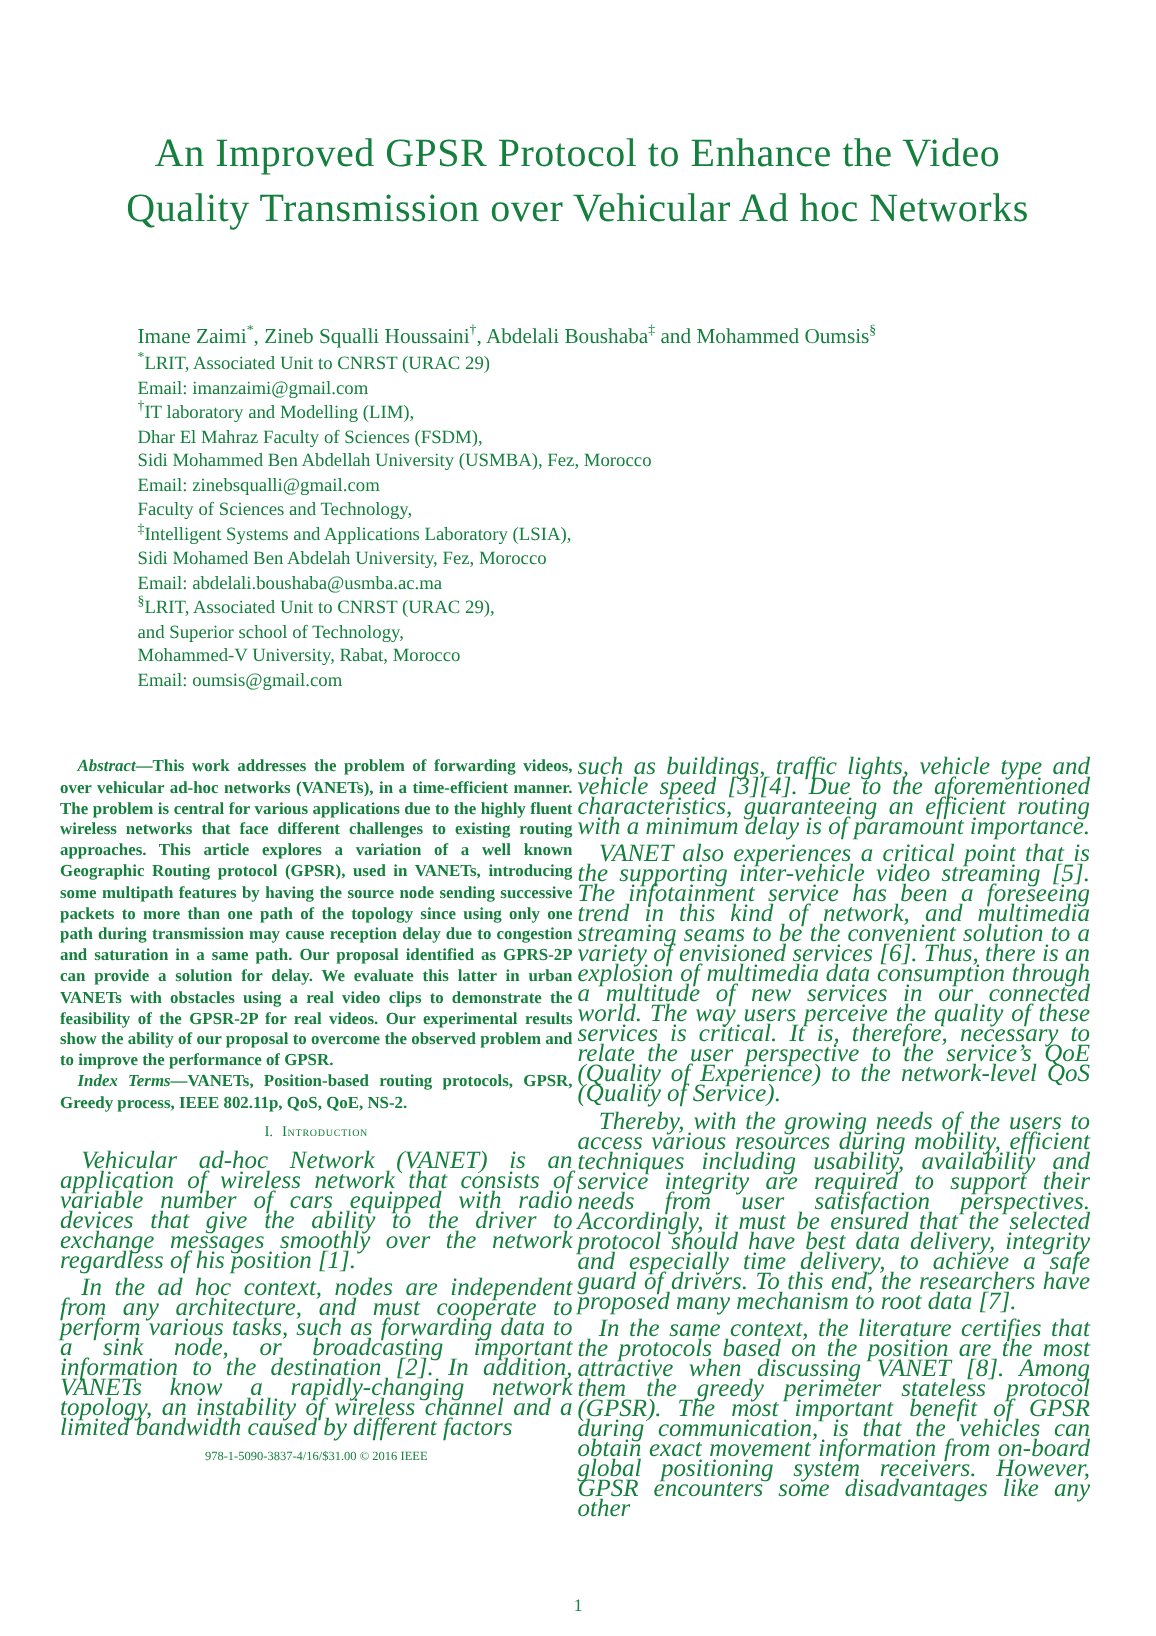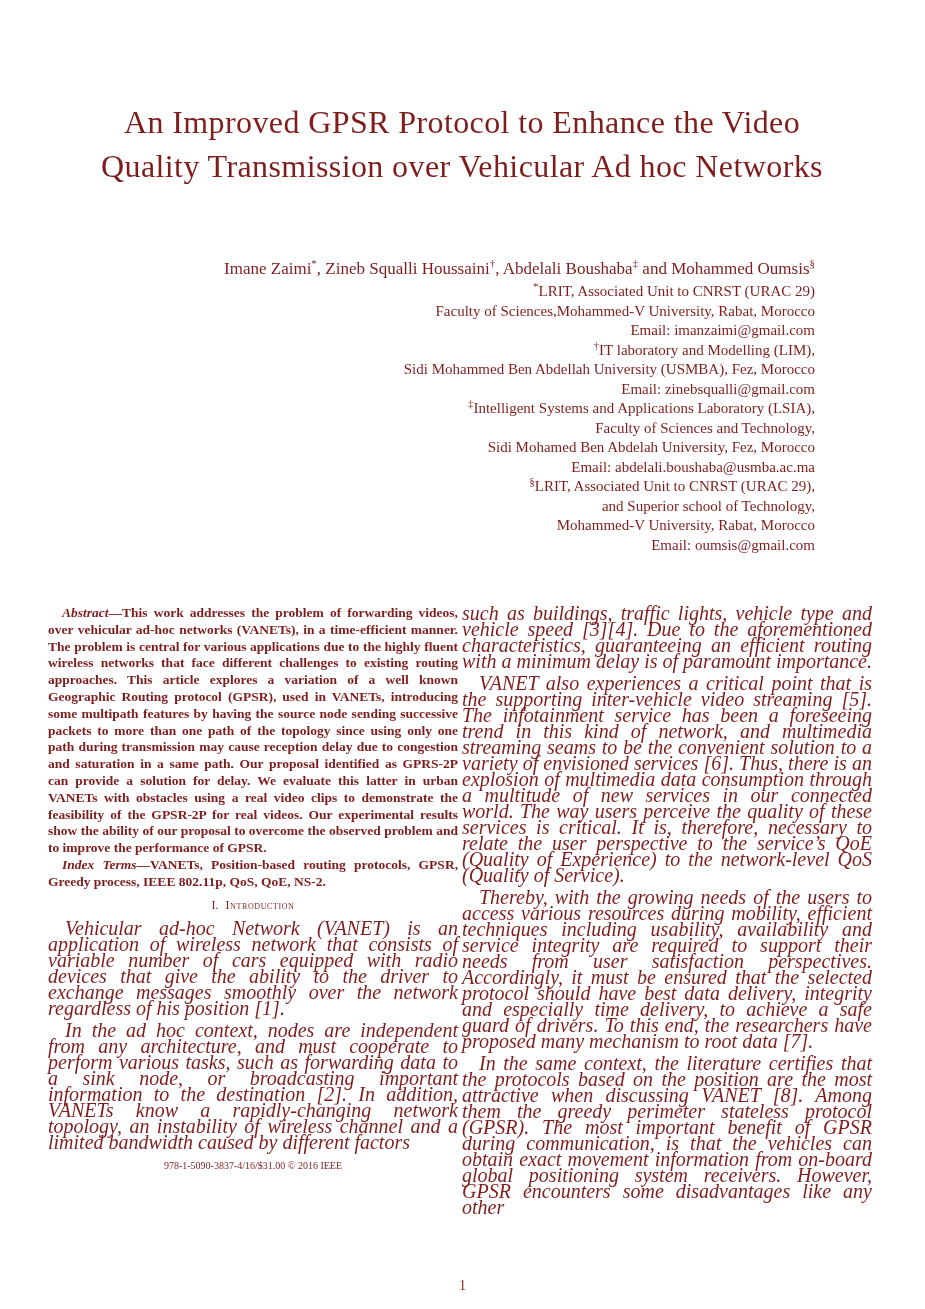--- a/index.html
+++ b/index.html
@@ -1,42 +1,42 @@
 <!DOCTYPE html>
 <html><head>
 <meta charset="utf-8">
 <style>
   html, body { margin: 0; padding: 0; background: #ffffff; }
   .page {
     position: relative;
     width: 925px;
     height: 1309px;
     background: #ffffff;
-    color: #7f1d1d;
+    color: #15803d;
     font-family: "Liberation Serif", "DejaVu Serif", serif;
     overflow: hidden;
   }
   .title {
     position: absolute;
     top: 100px;
     left: 72px;
     width: 780px;
     margin: 0;
     text-align: center;
     font-size: 32px;
     font-weight: normal;
     line-height: 44px;
     letter-spacing: 0.4px;
   }
   .authors-block {
     position: absolute;
     top: 258px;
     left: 110px;
     width: 705px;
-    text-align: right;
+    text-align: left;
   }
   .author-line {
     font-size: 17px;
     line-height: 21px;
     margin-bottom: 3px;
   }
   .aff-line {
     font-size: 15px;
     line-height: 19.5px;
   }
@@ -97,29 +97,29 @@
 <body>
 
 <div class="page">
 
   <h1 class="title">An Improved GPSR Protocol to Enhance the Video Quality Transmission over Vehicular Ad hoc Networks</h1>
 
   <div class="authors-block">
     <div class="author-line"><span>Imane Zaimi</span><sup>*</sup><span>, </span><span>Zineb Squalli Houssaini</span><sup>†</sup><span>, </span><span>Abdelali Boushaba</span><sup>‡</sup><span> and </span><span>Mohammed Oumsis</span><sup>§</sup></div>
 
     <div class="aff-line"><sup>*</sup><span>LRIT, Associated Unit to CNRST (URAC 29)</span></div>
-    <div class="aff-line"><span>Faculty of Sciences,Mohammed-V University, Rabat, Morocco</span></div>
     <div class="aff-line"><span>Email: imanzaimi@gmail.com</span></div>
 
     <div class="aff-line"><sup>†</sup><span>IT laboratory and Modelling (LIM),</span></div>
+    <div class="aff-line"><span>Dhar El Mahraz Faculty of Sciences (FSDM),</span></div>
     <div class="aff-line"><span>Sidi Mohammed Ben Abdellah University (USMBA), Fez, Morocco</span></div>
     <div class="aff-line"><span>Email: zinebsqualli@gmail.com</span></div>
 
+    <div class="aff-line"><span>Faculty of Sciences and Technology,</span></div>
     <div class="aff-line"><sup>‡</sup><span>Intelligent Systems and Applications Laboratory (LSIA),</span></div>
-    <div class="aff-line"><span>Faculty of Sciences and Technology,</span></div>
     <div class="aff-line"><span>Sidi Mohamed Ben Abdelah University, Fez, Morocco</span></div>
     <div class="aff-line"><span>Email: abdelali.boushaba@usmba.ac.ma</span></div>
 
     <div class="aff-line"><sup>§</sup><span>LRIT, Associated Unit to CNRST (URAC 29),</span></div>
     <div class="aff-line"><span>and Superior school of Technology,</span></div>
     <div class="aff-line"><span>Mohammed-V University, Rabat, Morocco</span></div>
     <div class="aff-line"><span>Email: oumsis@gmail.com</span></div>
   </div>
 
   <div class="columns">

